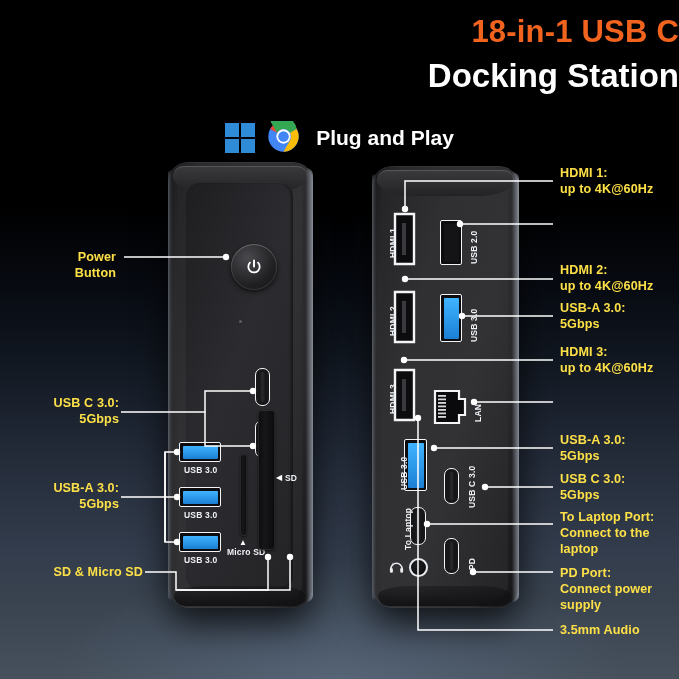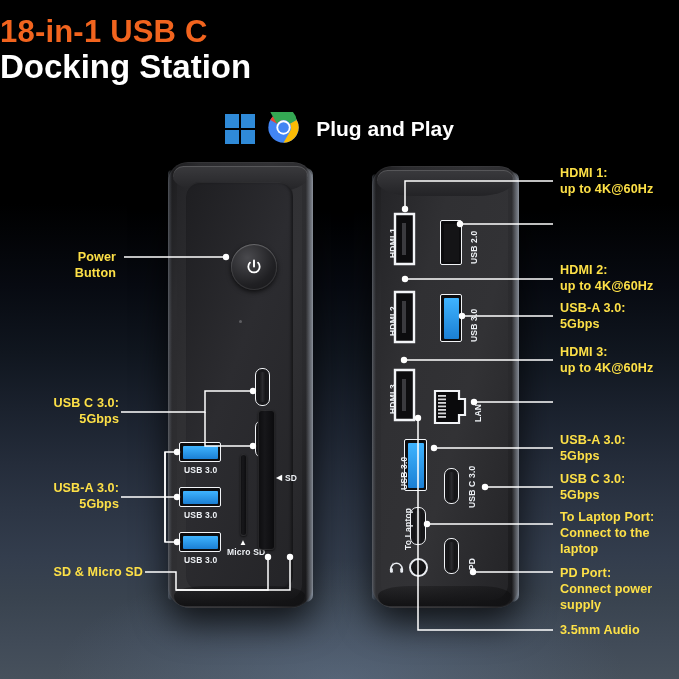--- a/index.html
+++ b/index.html
@@ -23,23 +23,23 @@
     background:linear-gradient(180deg,#000 0%,#000 30%,#070a11 42%,#10161f 52%,#1a212d 60%,#242c3a 68%,#2c3544 75%,#333d4d 82%,#39434f 88%,#414b58 95%,#47515c 100%);
   }
   
   #floorglow {
     position:absolute; left:0; right:0; bottom:0; height:170px;
     background:radial-gradient(ellipse 60% 100% at 50% 100%, rgba(120,145,180,.30), rgba(60,75,100,0) 70%);
     pointer-events:none;
   }
 
   
-  .hdr { position:absolute; left:0; right:0; top:16px; text-align:left; z-index:6;}
+  .hdr { position:absolute; left:0; right:0; top:16px; text-align:right; z-index:6;}
   .t1 { font-size:31px; font-weight:bold; letter-spacing:.2px; line-height:1.05; }
-  .t2 { font-size:33px; font-weight:bold; color:#fff; line-height:1.12; margin-top:0;}
+  .t2 { font-size:33px; font-weight:bold; color:#fff; line-height:1.12; margin-top:9px;}
   .logos { display:flex; align-items:center; justify-content:center; gap:13px; margin-top:26px; }
   .pnp { color:#fff; font-size:21px; font-weight:bold; margin-left:4px;}
 
   .winlogo { width:30px; height:30px; display:grid; grid-template-columns:1fr 1fr; grid-template-rows:1fr 1fr; gap:2.6px;}
   .winlogo i { background:#2f8ad8; display:block; }
 
   
   .device {
     position:absolute;
     border-radius:20px 20px 22px 22px;

